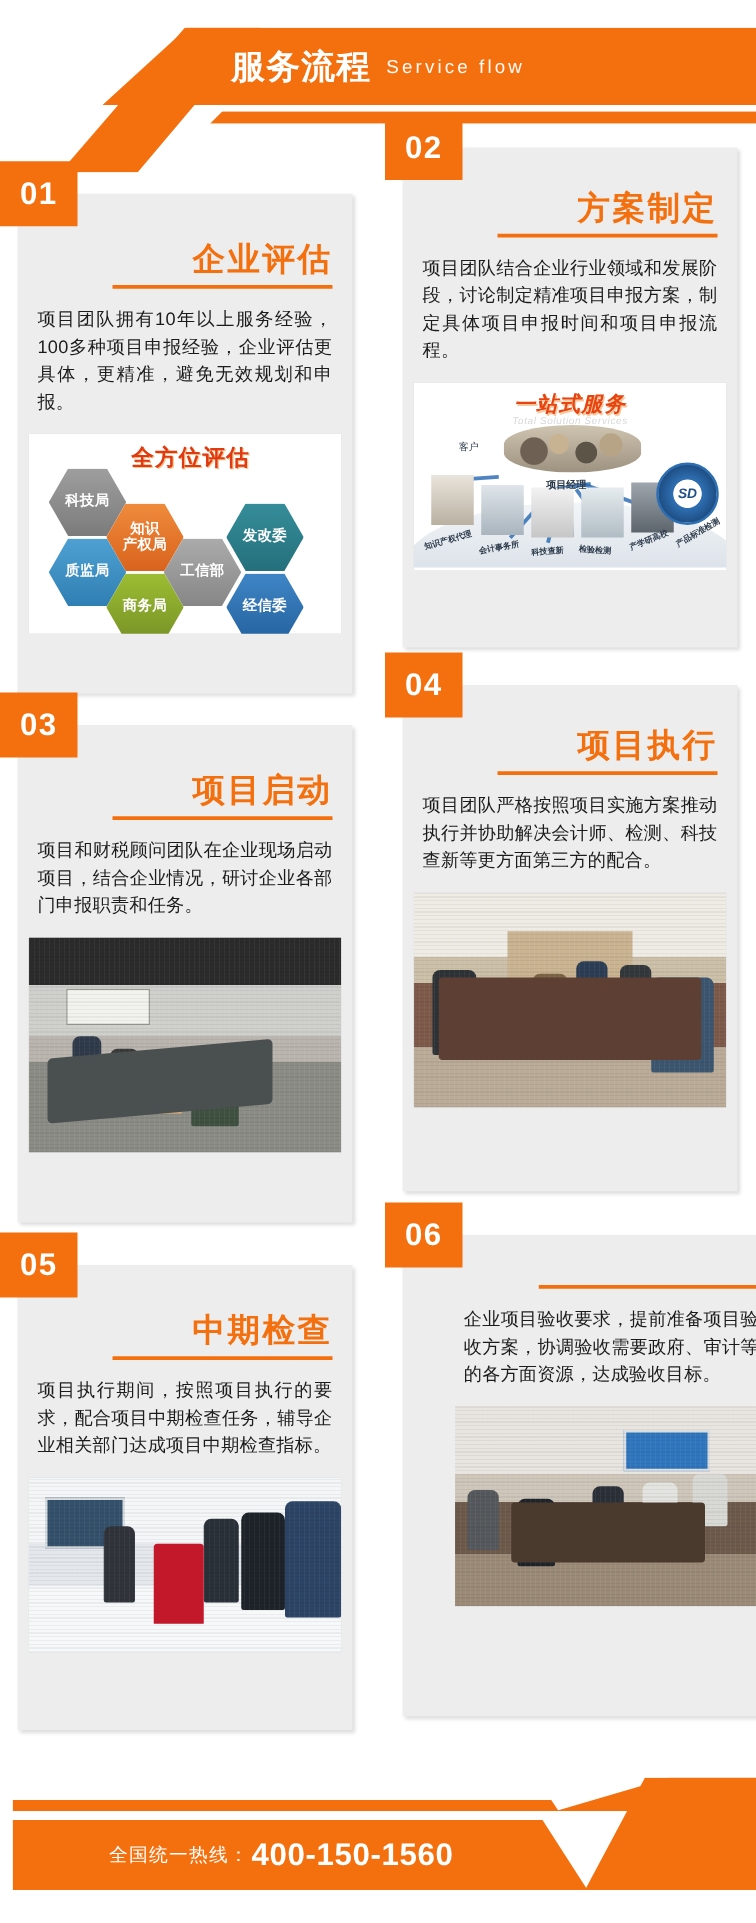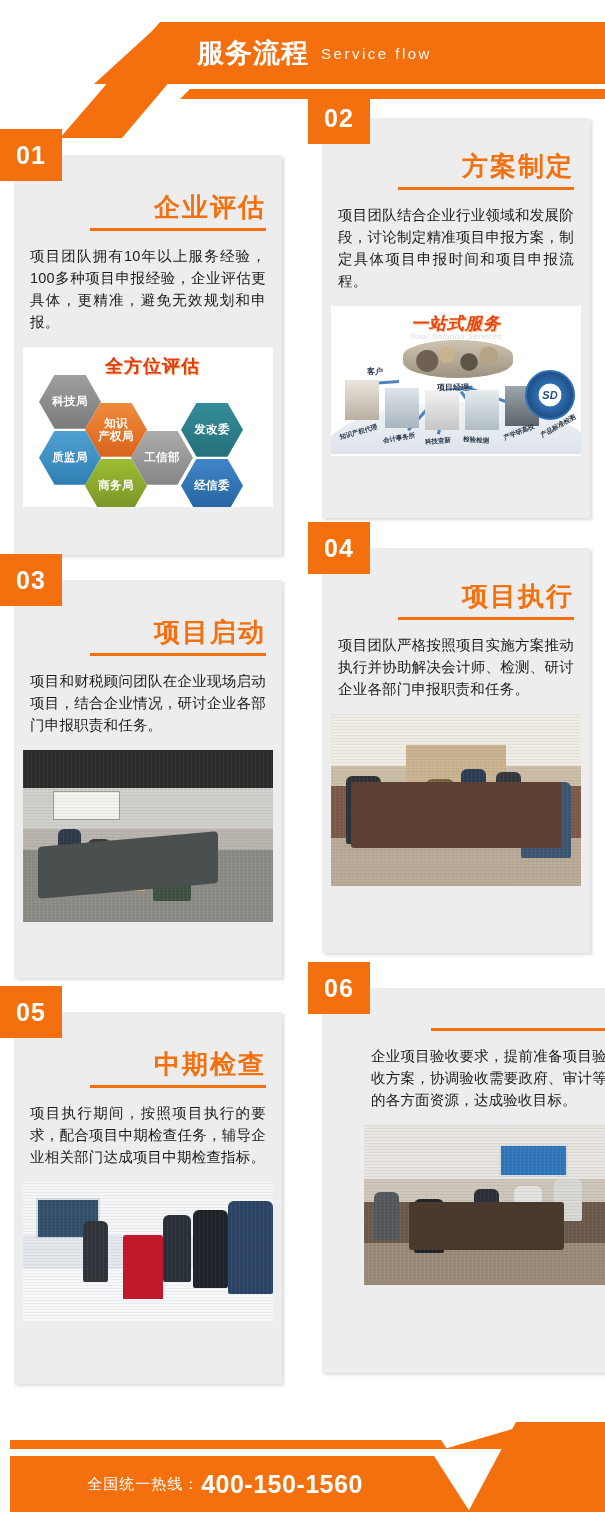--- a/index.html
+++ b/index.html
@@ -11,21 +11,21 @@
     position:relative;
     width:605px;
     height:1538px;
     overflow:hidden;
     background:#ffffff;
   }
 
   
   .header{
     position:absolute;
-    left:12px; top:0;
+    left:0; top:0;
     width:587px; height:118px;
   }
   .hdr-bar{
     position:absolute;
     left:0; top:22px;
     width:605px; height:62px;
     background:#F4700E;
     clip-path:polygon(150px 0, 605px 0, 605px 62px, 82px 62px);
   }
   .hdr-stripe{
@@ -220,22 +220,22 @@
   }
   .os-lbl{
     position:absolute;
     font-size:6.5px;
     color:#2b3a4a;
     white-space:nowrap;
     z-index:6;
     font-weight:bold;
   }
   .os-kh{
-    position:absolute; left:36px; top:60px;
-    font-size:8px; color:#2b3a4a; font-weight:bold; z-index:6;
+    position:absolute; left:36px; top:46px;
+    font-size:8px; color:#2b3a4a; font-weight:normal; z-index:6;
   }
   .os-pm{
     position:absolute; left:106px; top:76px;
     font-size:8px; color:#2b3a4a; font-weight:bold; z-index:6;
   }
   .os-seal{
     position:absolute; right:6px; top:64px;
     width:46px; height:46px; border-radius:50%;
     background:radial-gradient(circle,#ffffff 34%,#2e6fb2 36%,#1f4f85 70%,#2e6fb2 100%);
     border:2px solid #2e6fb2;
@@ -456,21 +456,21 @@
         <div class="ph-grain"></div>
       </div>
     </div>
   </div>
 
   <div class="card right" style="top:548px;height:405px;">
     <div class="badge up">04</div>
     <div style="height:34px"></div>
     <div class="card-title">项目执行</div>
     <div class="title-rule"></div>
-    <div class="card-body">项目团队严格按照项目实施方案推动执行并协助解决会计师、检测、研讨企业各部门申报职责和任务。</div>
+    <div class="card-body">项目团队严格按照项目实施方案推动执行并协助解决会计师、检测、科技查新等更方面第三方的配合。</div>
 
     <div class="media">
       <div class="photo ph-desk" style="width:250px;height:172px;">
         <div class="ph-fig" style="left:6%;top:36%;width:14%;height:40%;background:#2e3338;"></div>
         <div class="ph-fig" style="left:22%;top:42%;width:13%;height:36%;background:#242a30;"></div>
         <div class="ph-fig" style="left:38%;top:38%;width:11%;height:26%;background:#7a6544;"></div>
         <div class="ph-fig" style="left:52%;top:32%;width:10%;height:24%;background:#2c3e55;"></div>
         <div class="ph-fig" style="left:66%;top:34%;width:10%;height:22%;background:#33383d;"></div>
         <div class="ph-fig" style="left:76%;top:40%;width:20%;height:44%;background:#3d5670;"></div>
         <div class="ph-grain"></div>

